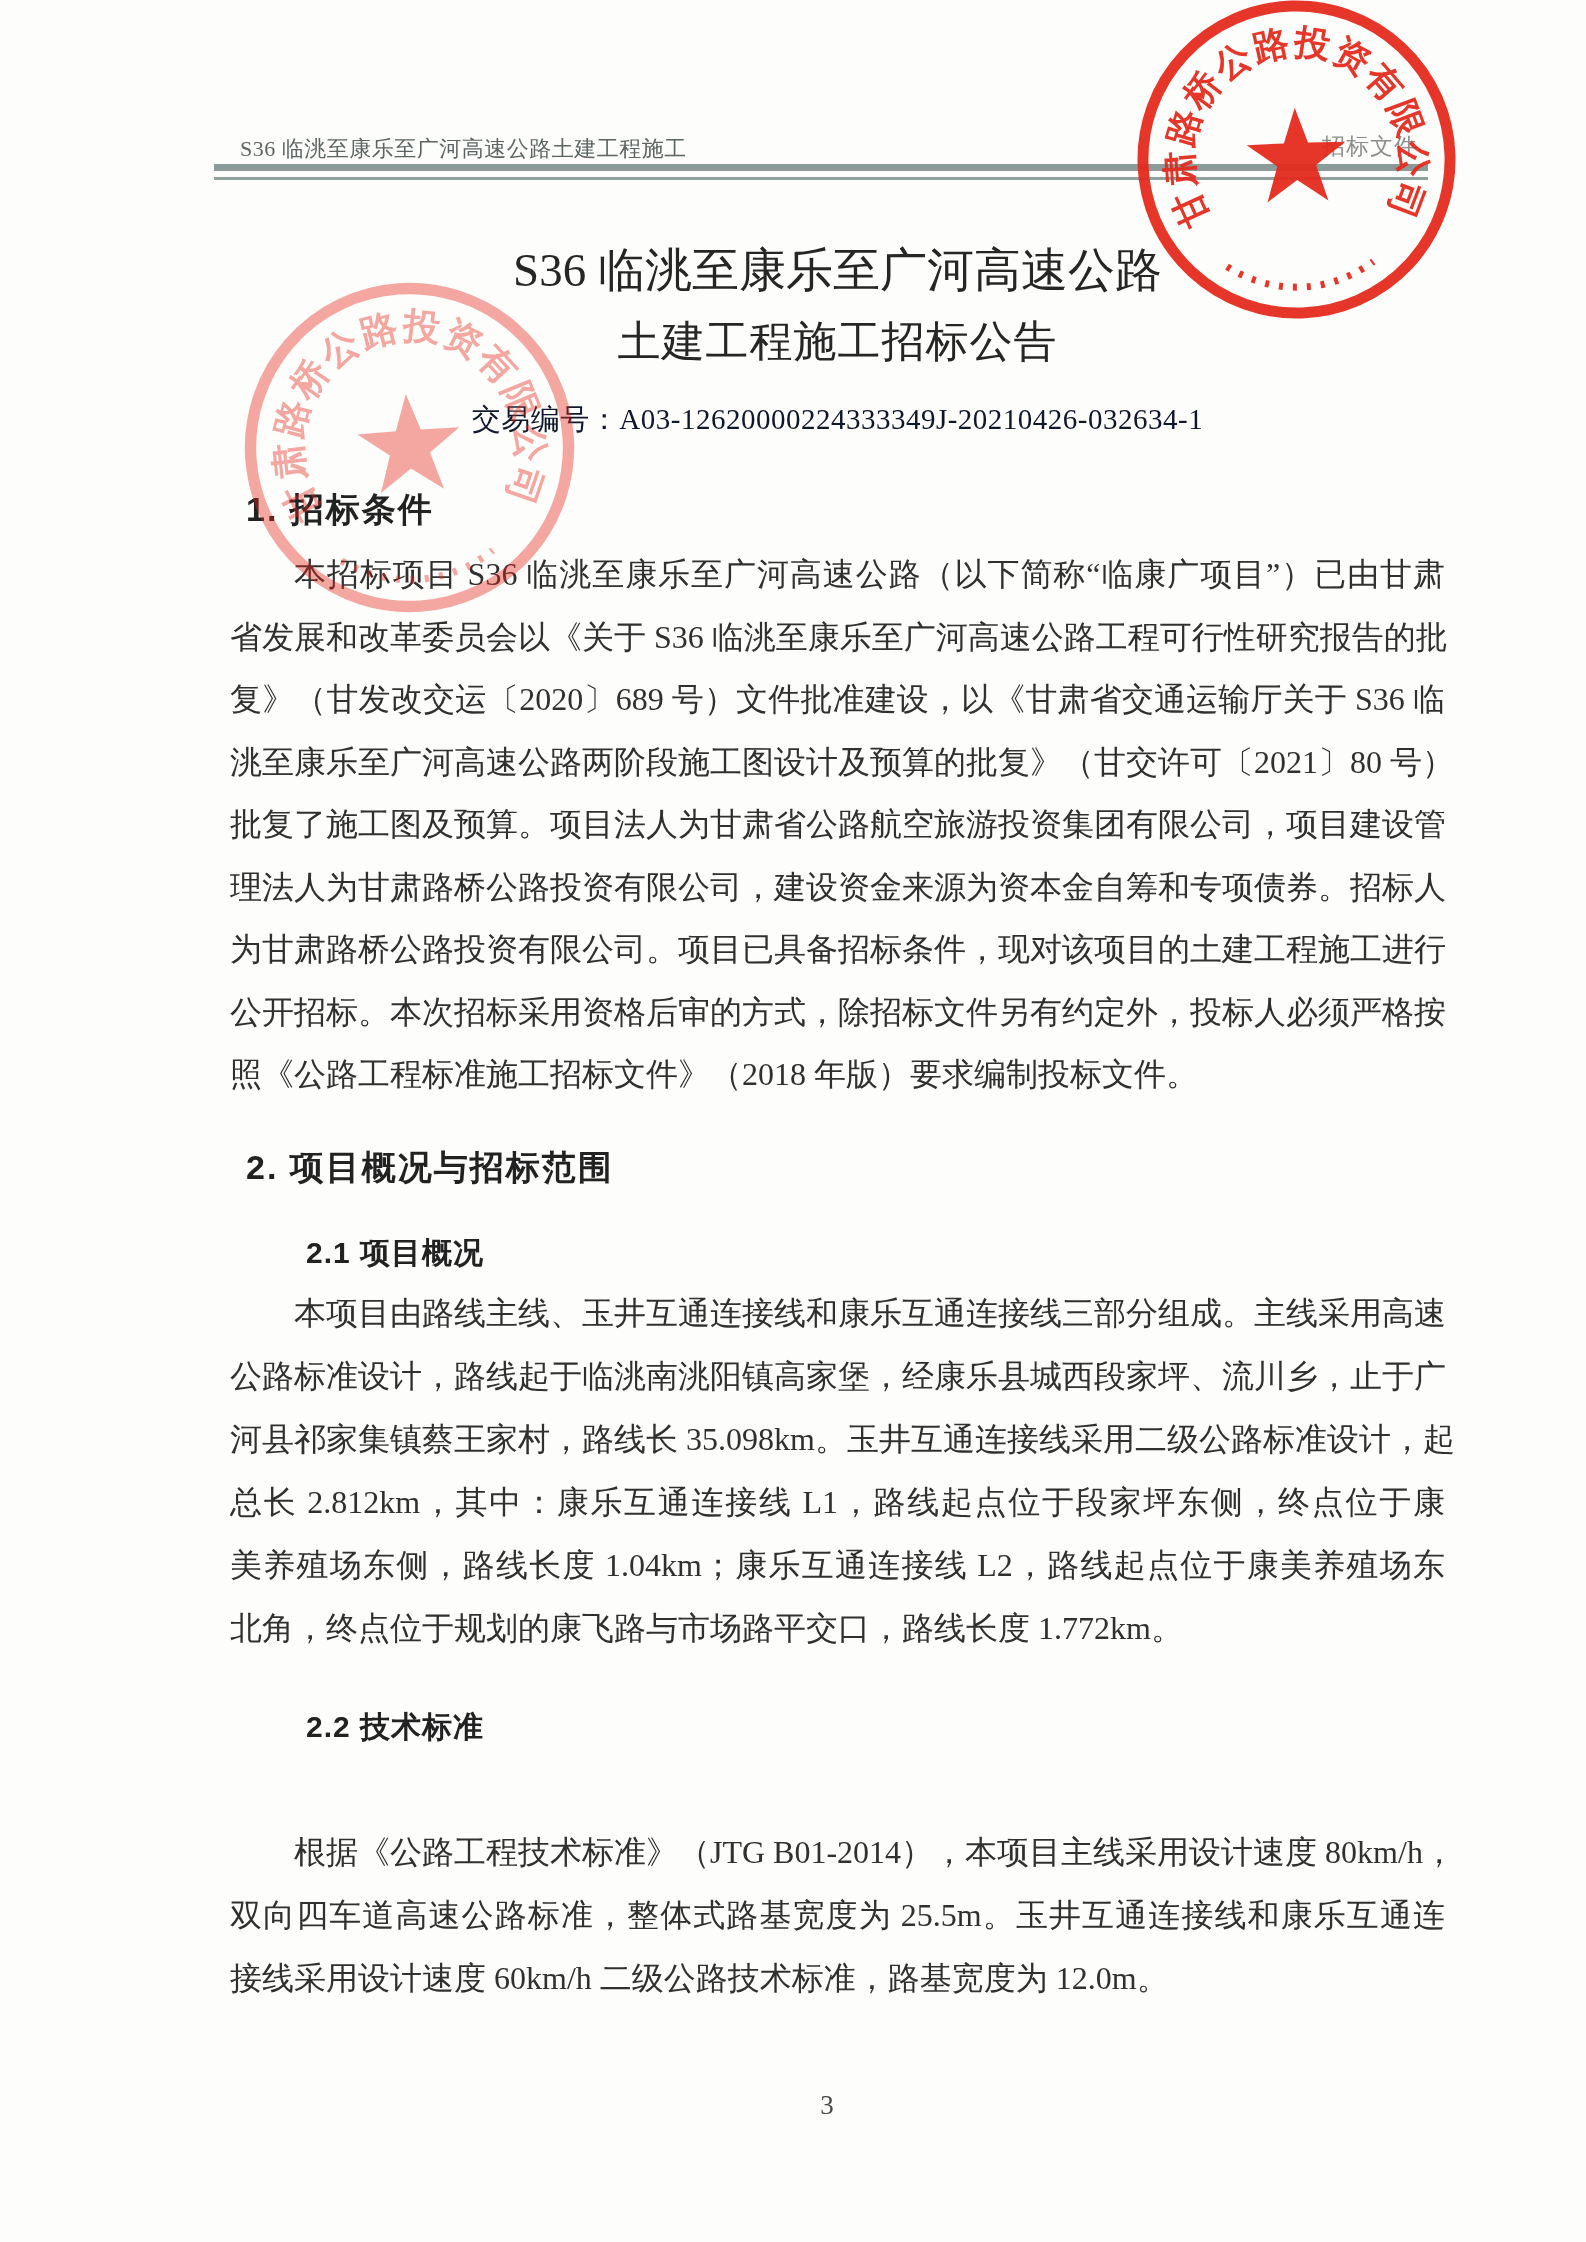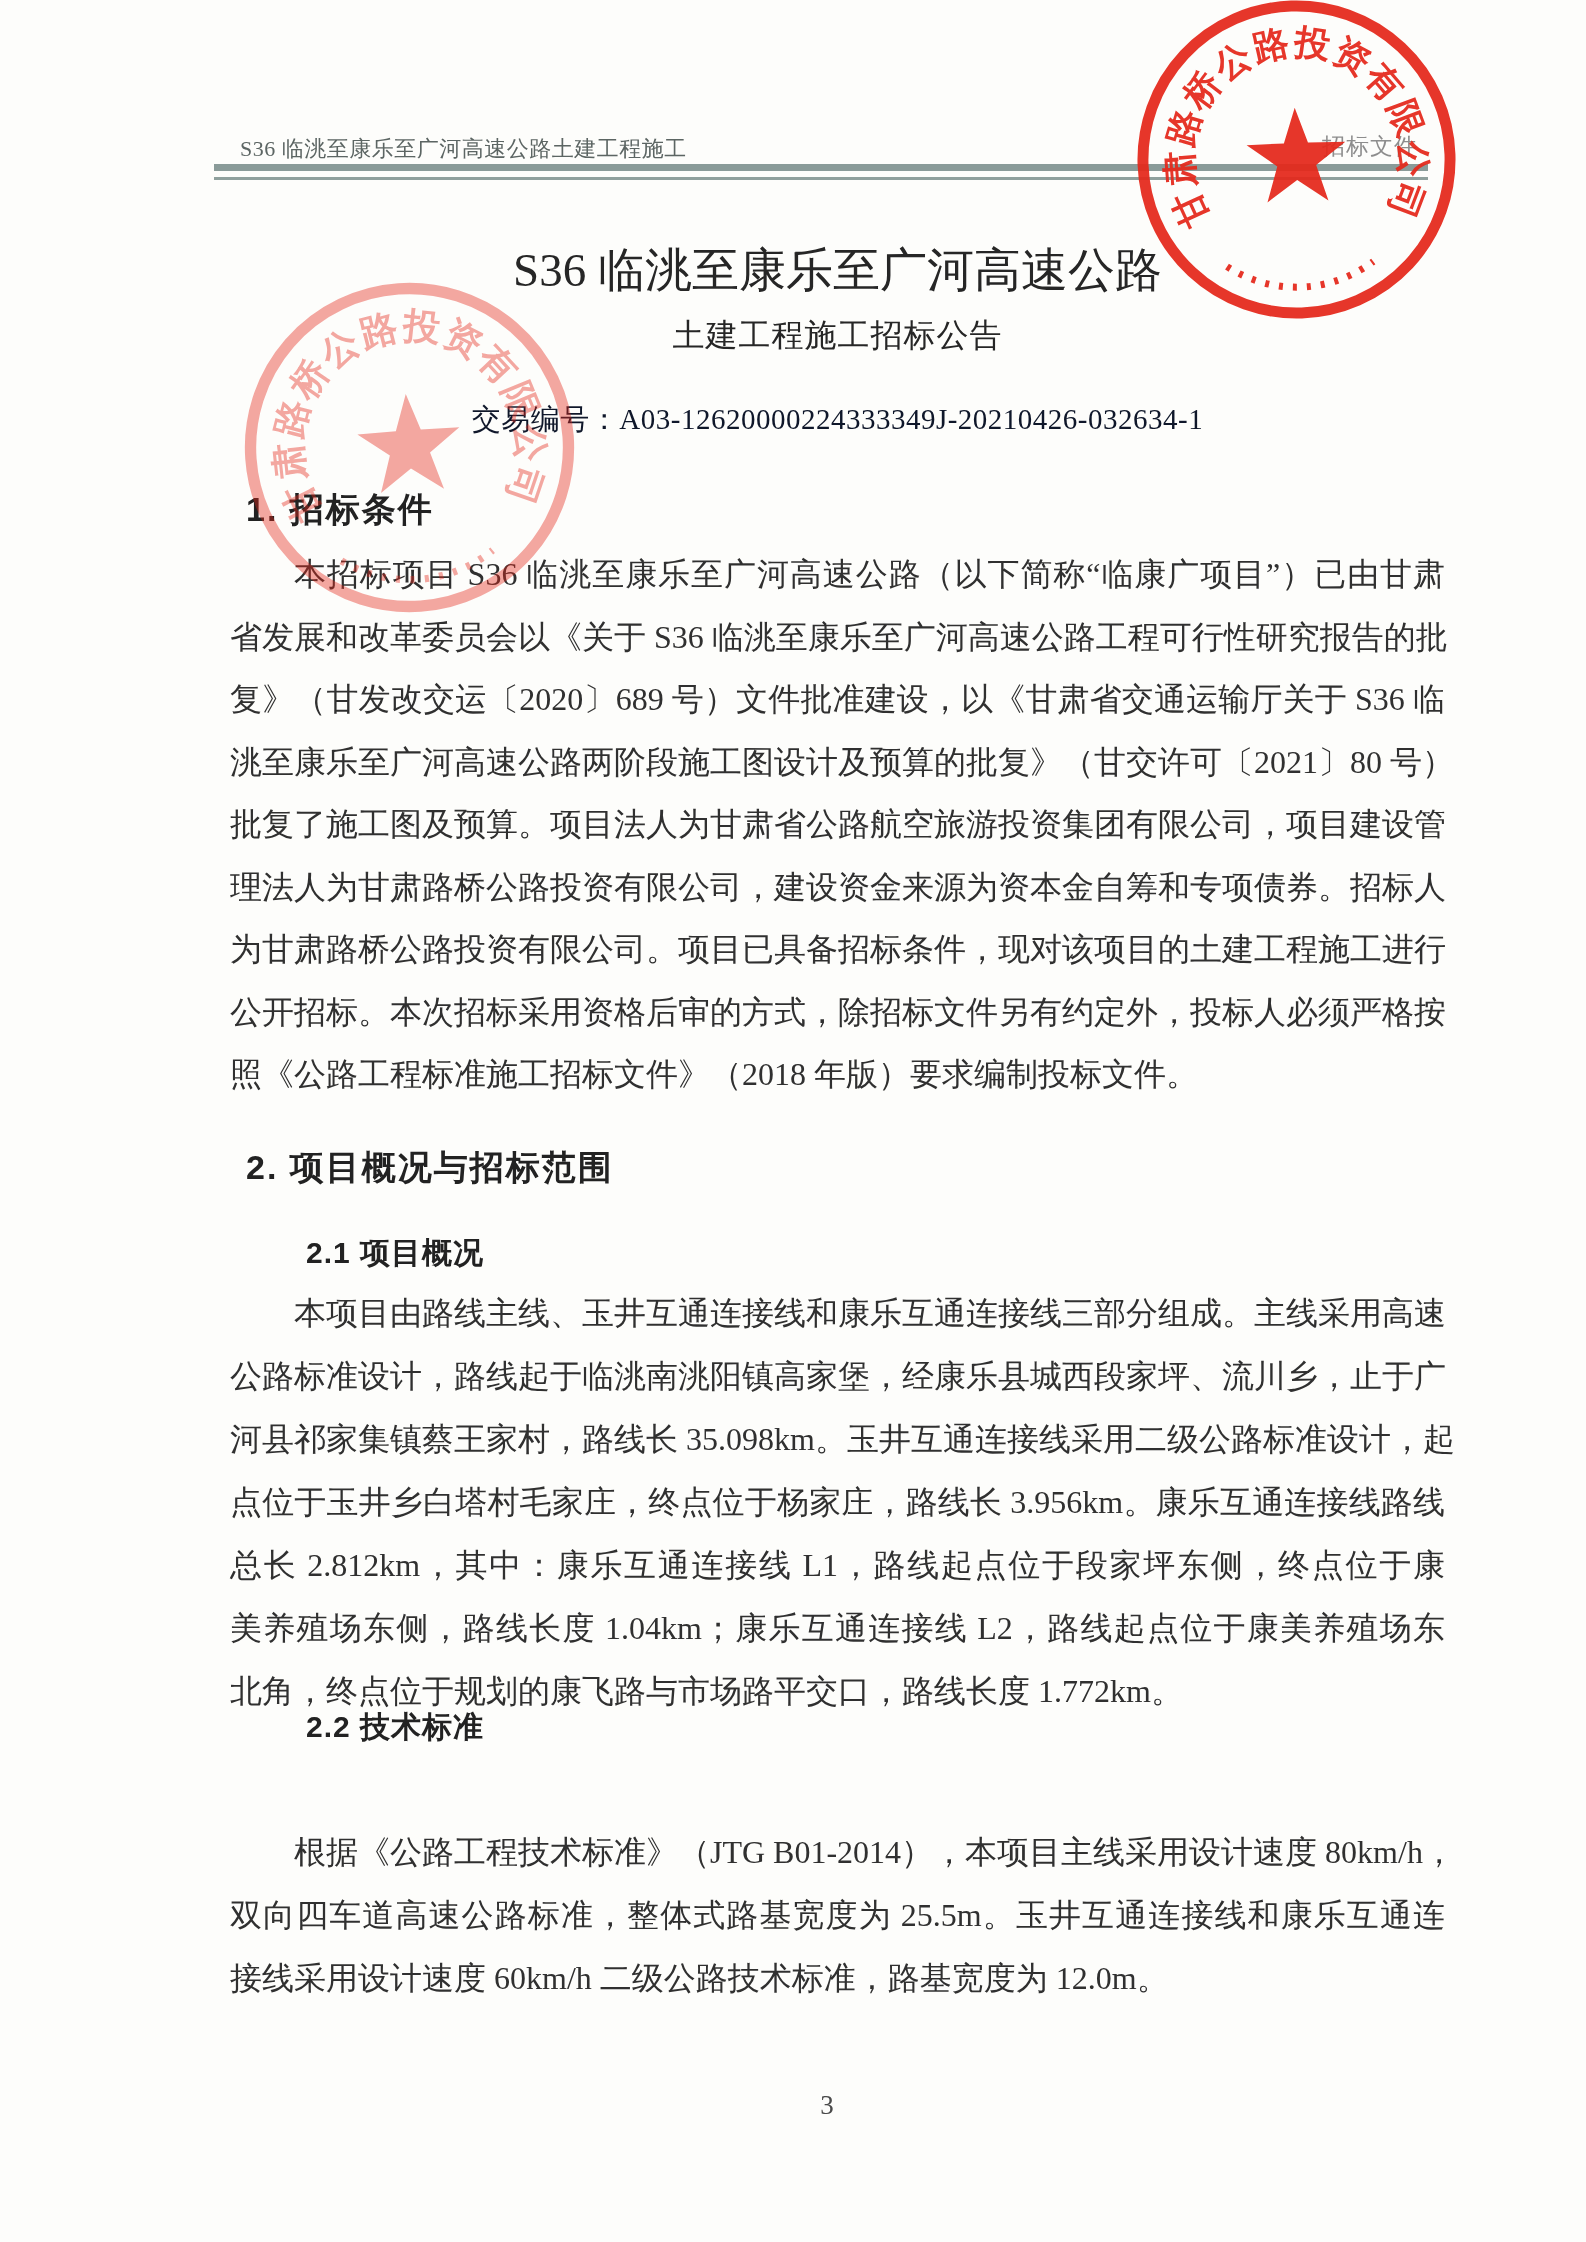--- a/index.html
+++ b/index.html
@@ -27,21 +27,21 @@
   .rule-thick{top:164px;height:7px;background:#8a9b99;}
   .rule-thin{top:177px;height:3px;background:#8fa09d;}
 
   
   .doc-title{
     position:absolute;left:230px;width:1215px;
     text-align:center;font-weight:400;color:#262626;margin:0;
     line-height:1.12;white-space:nowrap;
   }
   .title-l1{top:244px;font-size:47px;}
-  .title-l2{top:318px;font-size:32px;letter-spacing:1px;}
+  .title-l2{top:318px;font-size:43px;letter-spacing:1px;}
   .txn{
     position:absolute;left:230px;top:400px;width:1215px;
     text-align:center;font-size:29px;color:#0f172a;
     white-space:nowrap;letter-spacing:.5px;
   }
 
   
   .h-main,.h-sub{
     position:absolute;margin:16px;
     font-family:"Liberation Sans","DejaVu Sans",sans-serif;
@@ -121,21 +121,20 @@
     <div class="ln last">照《公路工程标准施工招标文件》（2018 年版）要求编制投标文件。</div>
   </div>
 
   <h2 class="h-main h2-pos">2. 项目概况与招标范围</h2>
 
   <h3 class="h-sub h21-pos">2.1 项目概况</h3>
   <div class="para p21">
     <div class="ln first">本项目由路线主线、玉井互通连接线和康乐互通连接线三部分组成。主线采用高速</div>
     <div class="ln">公路标准设计，路线起于临洮南洮阳镇高家堡，经康乐县城西段家坪、流川乡，止于广</div>
     <div class="ln">河县祁家集镇蔡王家村，路线长 35.098km。玉井互通连接线采用二级公路标准设计，起</div>
-    <div class="ln">点位于玉井乡白塔村毛家庄，终点位于杨家庄，路线长 3.956km。康乐互通连接线路线</div>
     <div class="ln">总长 2.812km，其中：康乐互通连接线 L1，路线起点位于段家坪东侧，终点位于康</div>
     <div class="ln">美养殖场东侧，路线长度 1.04km；康乐互通连接线 L2，路线起点位于康美养殖场东</div>
     <div class="ln last">北角，终点位于规划的康飞路与市场路平交口，路线长度 1.772km。</div>
   </div>
 
   <h3 class="h-sub h22-pos">2.2 技术标准</h3>
   <div class="para p22">
     <div class="ln first">根据《公路工程技术标准》（JTG B01-2014），本项目主线采用设计速度 80km/h，</div>
     <div class="ln">双向四车道高速公路标准，整体式路基宽度为 25.5m。玉井互通连接线和康乐互通连</div>
     <div class="ln last">接线采用设计速度 60km/h 二级公路技术标准，路基宽度为 12.0m。</div>

